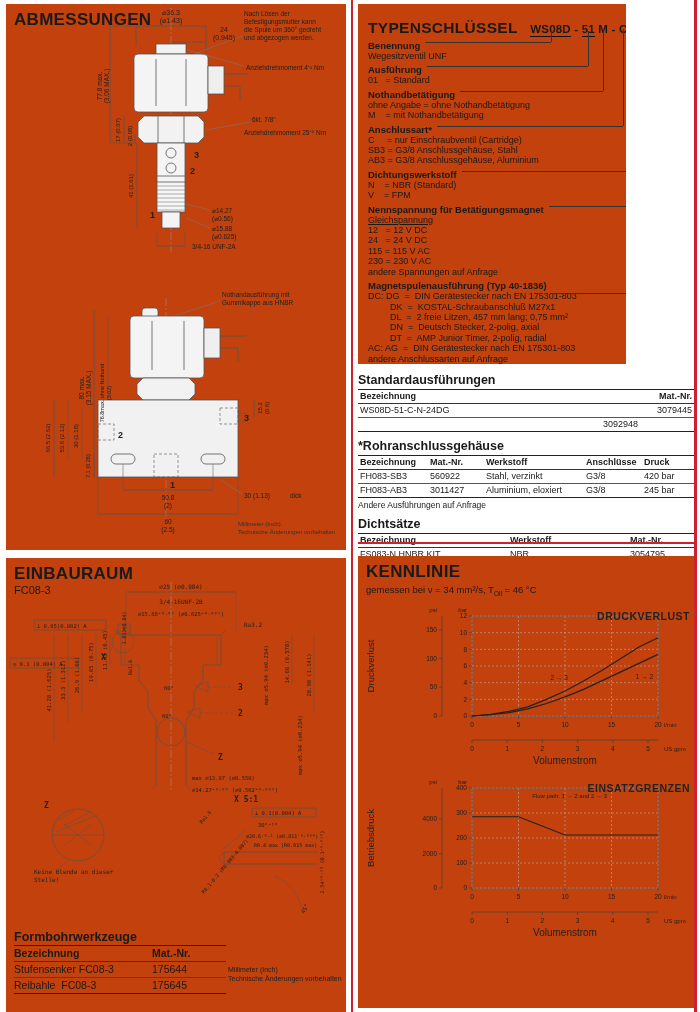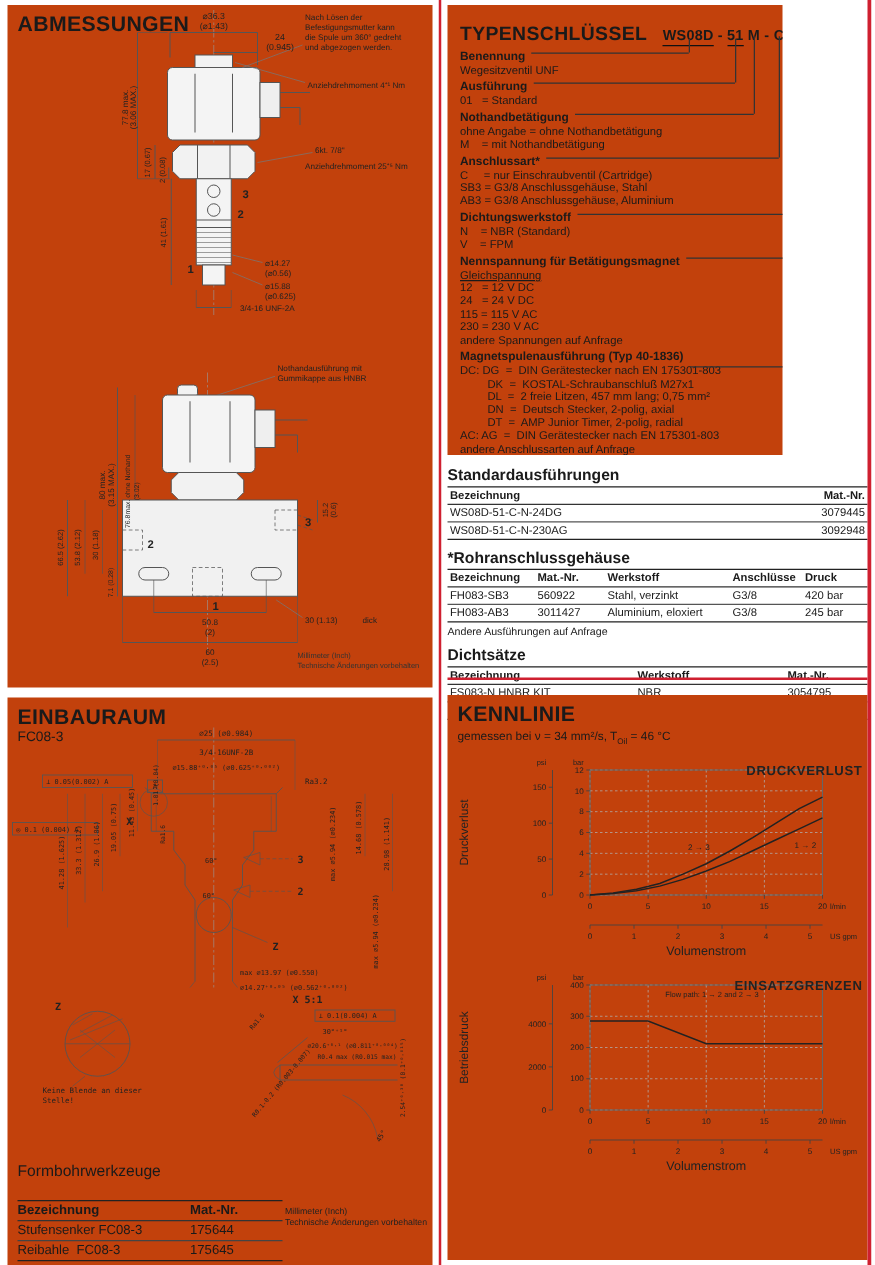--- a/index.html
+++ b/index.html
@@ -37,21 +37,21 @@
   .tbl-note{font-size:8.5px;margin:2px 0 0 0;}
   
   #kenn-panel{left:358px;top:556px;width:336px;height:452px;}
   #kenn-panel .sub{position:absolute;left:8px;top:28px;font-size:9.5px;}
   #kenn-panel .sub sub{font-size:6.5px;}
   
   #abm-panel{left:6px;top:4px;width:340px;height:546px;}
   #einbau-panel{left:6px;top:558px;width:340px;height:578px;}
   
   #fbw{position:absolute;left:8px;top:372px;width:212px;}
-  .fbw-title{font-size:12.5px;font-weight:normal;border-bottom:1.6px solid #222;padding-bottom:16px;}
+  .fbw-title{font-size:12.5px;font-weight:bold;border-bottom:1.6px solid #222;padding-bottom:1px;}
   .fbw-row{display:grid;grid-template-columns:138px 1fr;font-size:10.5px;line-height:15px;border-bottom:1px solid #444;}
   .fbw-row.head{font-weight:bold;border-bottom:1.4px solid #333;}
   .fbw-row.last{border-bottom:1.6px solid #222;}
   #fbw-note,#abm-note-mm{font-size:7px;line-height:8.5px;color:#222;}
   #fbw-note{position:absolute;left:222px;top:408px;}
 </style>
 </head>
 <body>
 
 <div class="panel" id="abm-panel">
@@ -424,21 +424,20 @@
   <div class="tbl">
     <div class="trow head g2">
       <div>Bezeichnung</div>
         <div class="r">Mat.-Nr.</div>
     </div>
     <div class="trow g2">
       <div>WS08D-51-C-N-24DG</div>
         <div class="r">3079445</div>
     </div>
     <div class="trow g2">
-      <div>WS08D-51-C-N-230AG</div>
         <div class="r">3092948</div>
     </div>
   </div>
 
   <div class="tbl-title">*Rohranschlussgehäuse</div>
   <div class="tbl">
     <div class="trow head g5">
       <div>Bezeichnung</div>
         <div>Mat.-Nr.</div>
         <div>Werkstoff</div>

